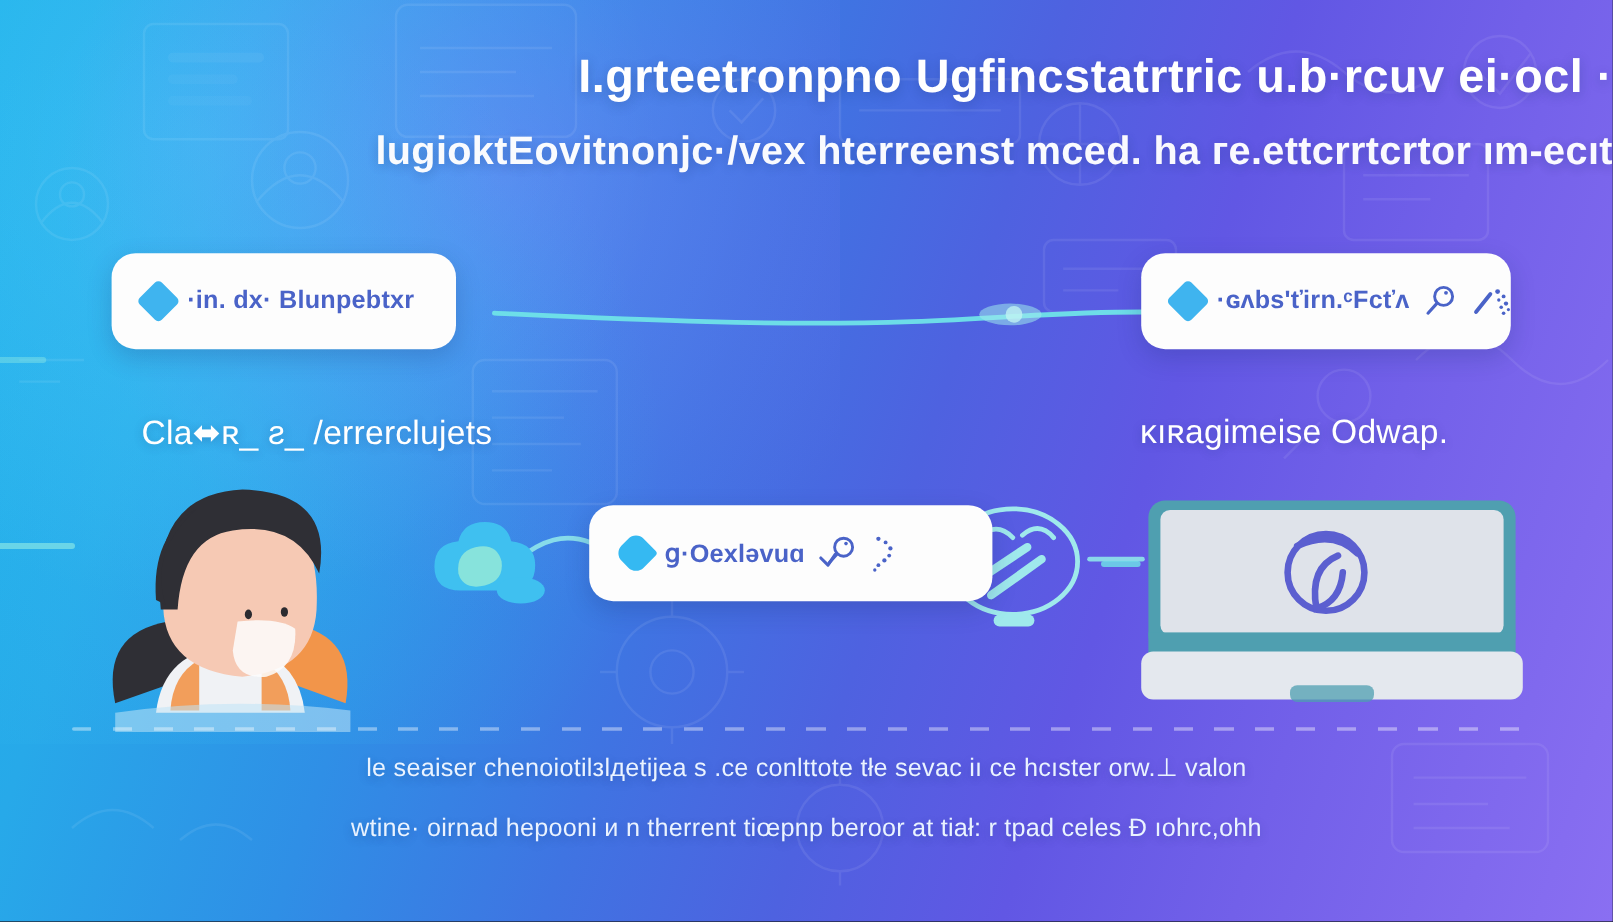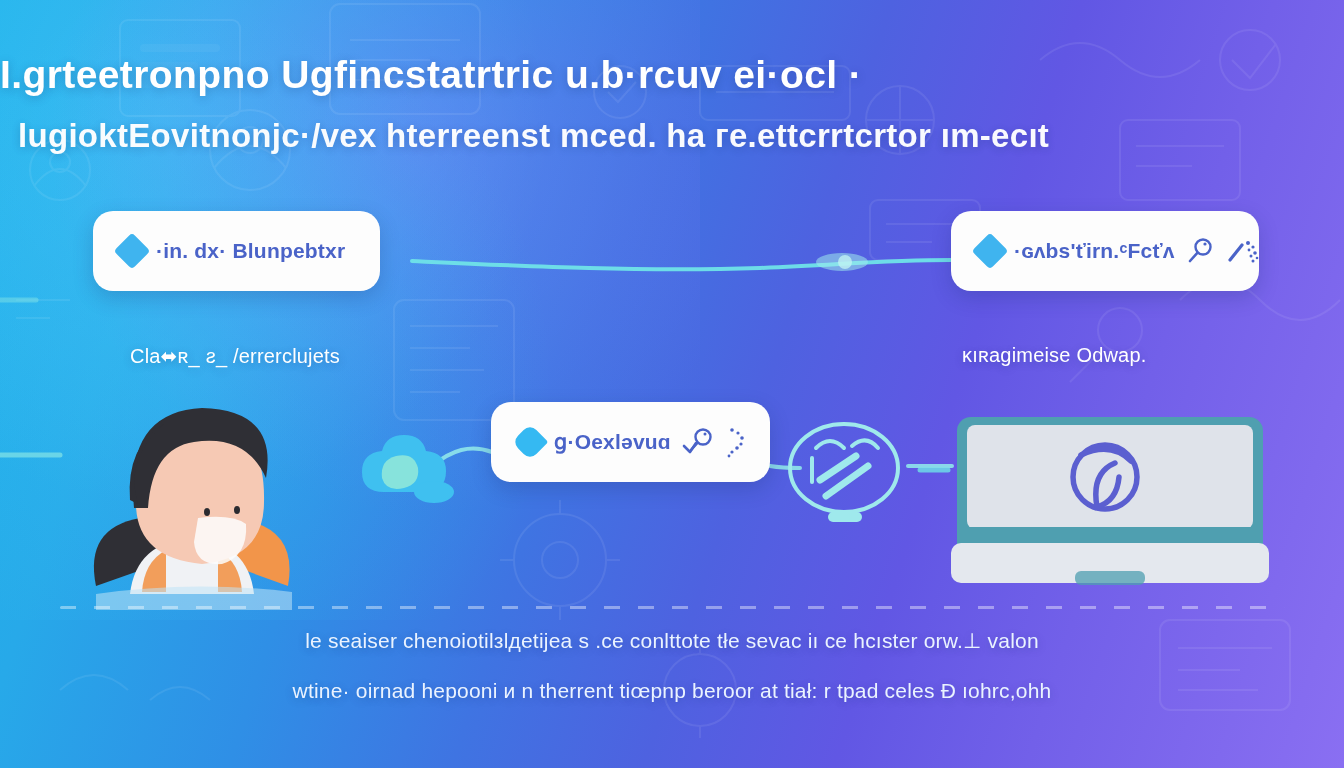--- a/index.html
+++ b/index.html
@@ -52,22 +52,22 @@
     position: absolute;
     left: -100px; bottom: -220px;
     width: 720px; height: 620px;
     background: radial-gradient(circle at 40% 60%, rgba(60,200,245,.30), rgba(60,200,245,0) 64%);
   }
 
   
   .headline {
     position: absolute;
     left: 0; right: 0;
-    top: 44px;
-    text-align: left;
+    top: 34px;
+    text-align: right;
     color: #ffffff;
     text-shadow: 0 2px 10px rgba(20,50,110,.28);
   }
   .headline .line1 {
     font-size: 39px;
     line-height: 62px;
     font-weight: 700;
     letter-spacing: .4px;
     white-space: nowrap;
   }
@@ -95,44 +95,43 @@
   }
   .pill-label {
     font-size: 21px;
     font-weight: 700;
     color: #4a63c8;
     letter-spacing: .2px;
     white-space: nowrap;
   }
   #pill-left  { left: 93px;  top: 211px; width: 287px; height: 80px; }
   #pill-right { left: 951px; top: 211px; width: 308px; height: 80px; }
-  #pill-mid   { left: 491px; top: 402px; width: 279px; height: 80px; justify-content: space-between; }
+  #pill-mid   { left: 491px; top: 421px; width: 336px; height: 80px; }
 
   .diamond {
     width: 26px; height: 26px;
     flex: 0 0 auto;
     background: #3fb4ef;
     border-radius: 4px;
     transform: rotate(45deg);
   }
   .diamond.soft { background: #35b9f2; border-radius: 9px 3px 9px 9px; }
 
   .mini-icon { flex: 0 0 auto; display: block; }
 
   
   .caption {
     position: absolute;
     top: 344px;
     color: #ffffff;
-    font-size: 20px;
+    font-size: 28px;
     font-weight: 500;
     letter-spacing: .2px;
     white-space: nowrap;
     text-shadow: 0 2px 8px rgba(20,50,110,.25);
-    margin-left: 12px;
   }
   #caption-0 { left: 118px; }
   #caption-1 { left: 481px; }
   #caption-2 { left: 950px; }
 
   
   .connectors { position: absolute; inset: 0; pointer-events: none; }
 
   
   #character { position: absolute; left: 56px; top: 396px; }

